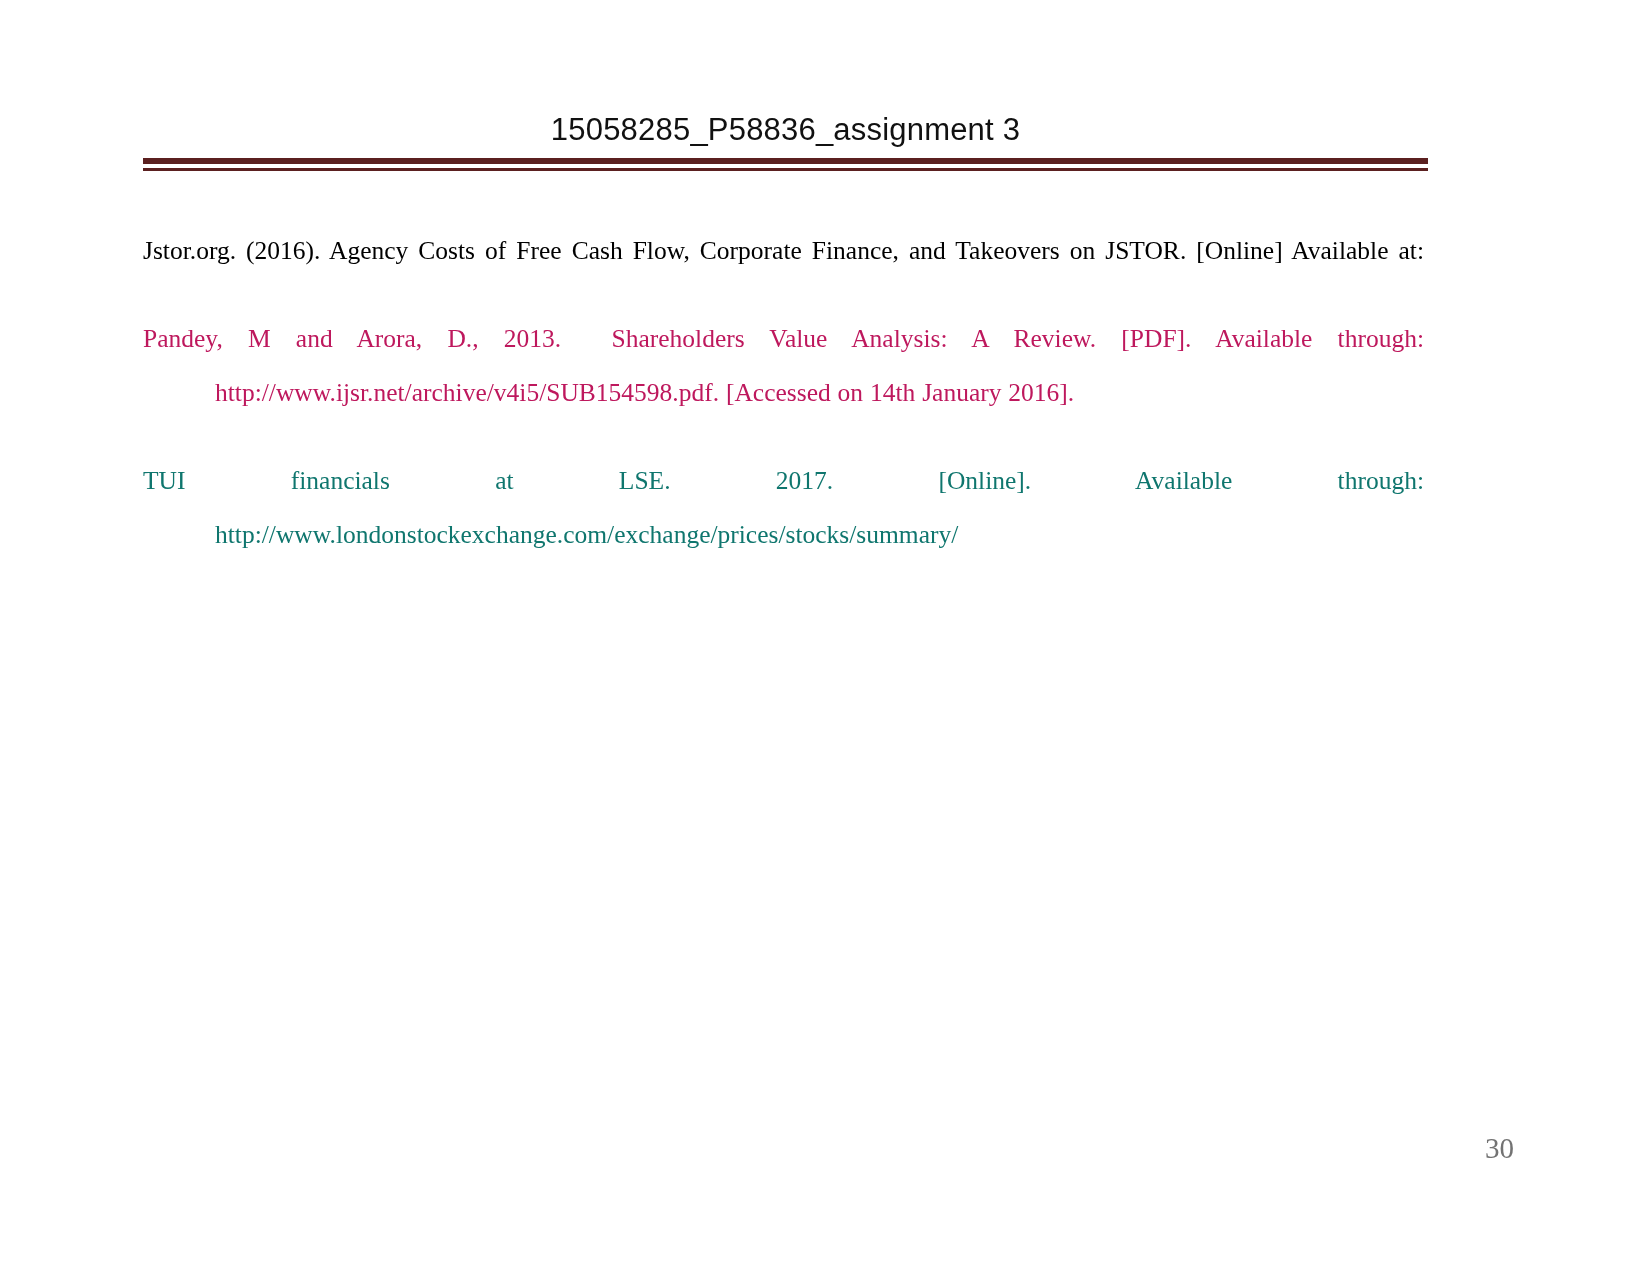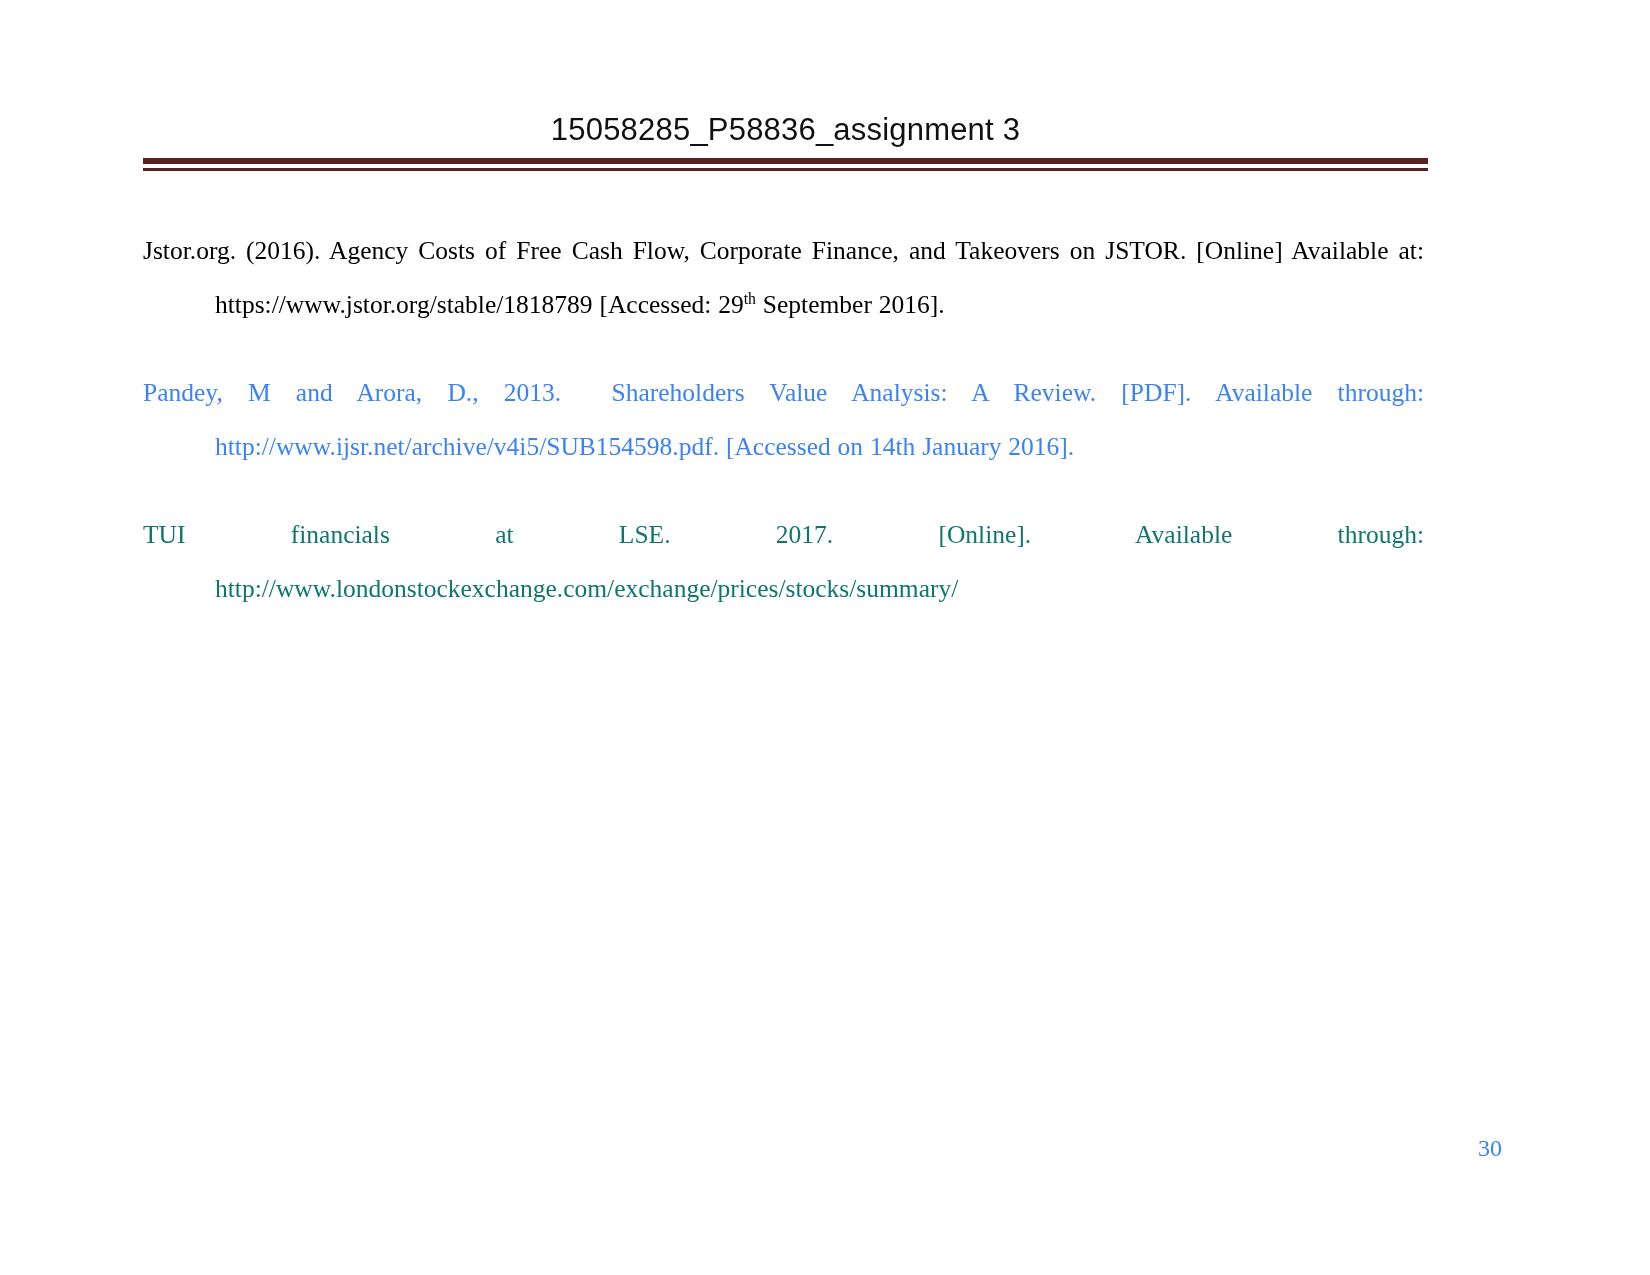--- a/index.html
+++ b/index.html
@@ -71,21 +71,21 @@
     font-size: 25.5px;
     line-height: 54px;
     margin: 0 0 34px 0;
     padding-left: 72px;
     text-indent: -72px;
     word-spacing: 0.5px;
   }
   .ref:last-child { margin-bottom: 0; }
 
   .ref-black { color: #000000; }
-  .ref-green { color: #3b82f6; }
+  .ref-green { color: #be185d; }
   .ref-blue  { color: #0f766e; }
 
   .it { }
   sup {
     font-size: 0.62em;
     vertical-align: super;
     line-height: 0;
   }
 
   
@@ -97,43 +97,42 @@
   .lastline {
     display: block;
     text-align: justify;
     text-align-last: left;
     text-indent: 0;
   }
 
   
   .page-number {
     position: absolute;
-    right: 148px;
+    right: 136px;
     top: 1085px;
-    font-size: 24px;
+    font-size: 29px;
     line-height: 30px;
-    color: #3b82f6;
+    color: #737373;
   }
 </style>
 </head>
 <body>
 
 <div class="page">
 
   <div class="header">
     <div class="header-title">15058285_P58836_assignment 3</div>
     <div class="header-rule-thick"></div>
     <div class="header-rule-thin"></div>
   </div>
 
   <div class="refs">
 
     <p class="ref ref-black">
       <span class="stretch"><span>Jstor.org.  (2016).</span><span> </span><span class="it">Agency  Costs  of  Free  Cash  Flow,  Corporate  Finance,  and  Takeovers  on  JSTOR</span><span>. [Online]  Available  at:</span></span>
-      <span class="lastline"><span>https://www.jstor.org/stable/1818789</span><span> [Accessed:  29</span><sup>th</sup><span>  September 2016].</span></span>
     </p>
 
     <p class="ref ref-green">
       <span class="stretch"><span>Pandey,   M   and   Arora,   D.,   2013.</span><span>&nbsp;&nbsp;</span><span class="it">Shareholders   Value   Analysis:   A   Review</span><span>. [PDF].   Available   through:</span></span>
       <span class="lastline"><span>http://www.ijsr.net/archive/v4i5/SUB154598.pdf.</span><span> [Accessed on 14th January 2016].</span></span>
     </p>
 
     <p class="ref ref-blue">
       <span class="stretch"><span class="it">TUI financials at LSE</span><span>. 2017. [Online]. Available through: </span><span>http://www.londonstockexchange.com/exchange/prices/stocks/summary/</span></span>
     </p>

